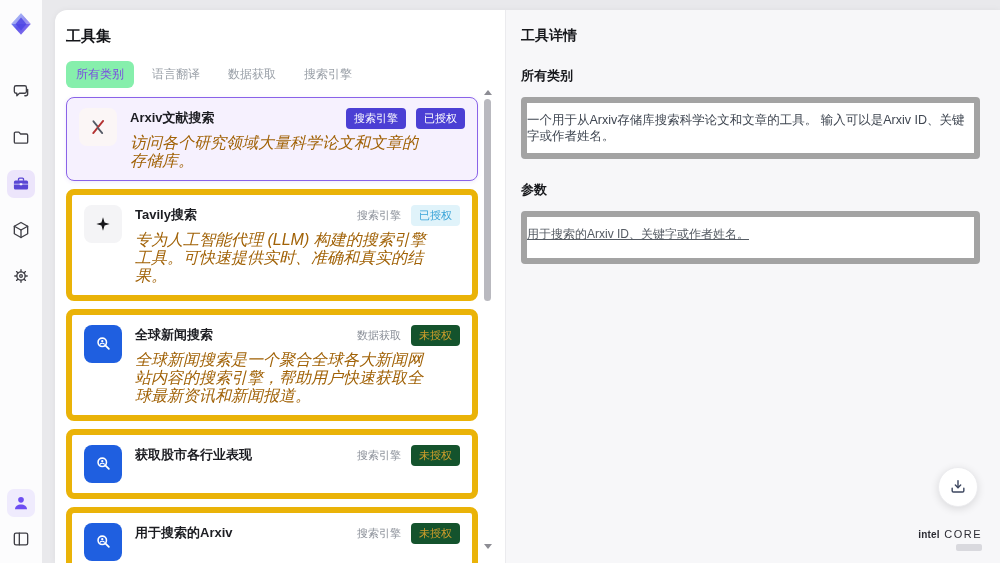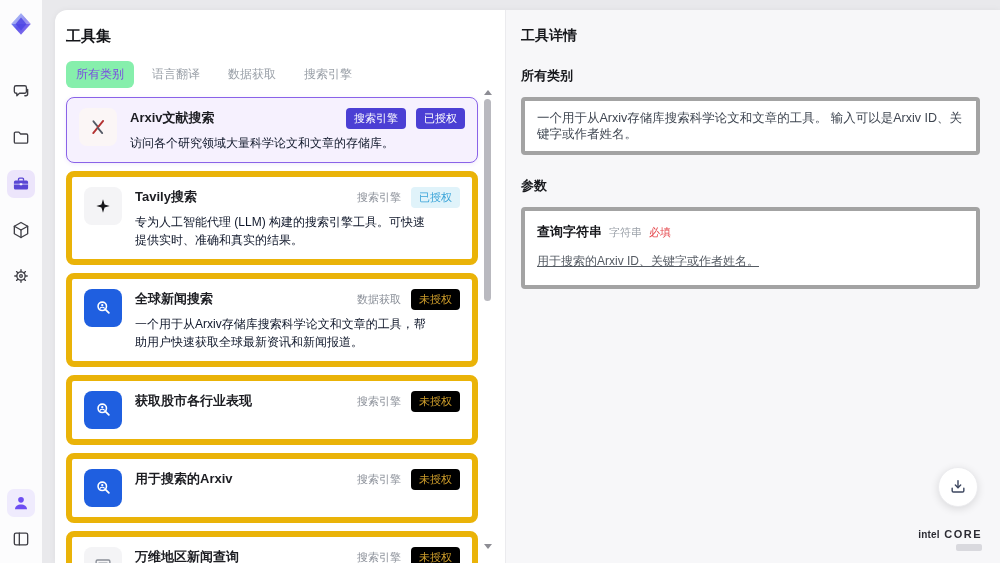--- a/index.html
+++ b/index.html
@@ -61,60 +61,60 @@
   .tool-icon.arxiv { background:#fbf6f6; }
   .tool-icon.blue { background:#1f5fe0; }
   .card-main { flex:1; min-width:0; }
   .card-head { display:flex; justify-content:space-between; align-items:flex-start; gap:17px; }
   .tool-name { font-size:13px; font-weight:bold; color:#1c1d22; padding-top:1px; }
   .badges { display:flex; gap:10px; align-items:center; flex:none; }
   .badge { font-size:11px; border-radius:4px; padding:3px 8px; white-space:nowrap; }
   .badge.solid { background:#4b3fd4; color:#fff; }
   .badge.plain { background:transparent; color:#8a8f98; padding:3px 0; }
   .badge.blue  { background:#e0f3fa; color:#3aa4d8; }
-  .badge.yellow{ background:#000000; color:#cf9e2b;text-align:center; }
-  .tool-desc { font-size:12px; line-height:18px; color:#0f172a; margin-top:5px; max-width:292px; }
+  .badge.yellow{ background:#14532d; color:#cf9e2b;text-align:center; }
+  .tool-desc { font-size:16px; line-height:18px; color:#a16207; margin-top:5px; max-width:292px;font-style:italic; }
   
   .scrollbar { position:absolute; top:80px; bottom:14px; right:13px; width:9px; }
   .sb-arrow { position:absolute; left:50%; transform:translateX(-50%); width:0; height:0;
     border-left:4px solid transparent; border-right:4px solid transparent; cursor:pointer; }
   .sb-arrow.up   { top:0;    border-bottom:5px solid #8d8d94; }
   .sb-arrow.down { bottom:0; border-top:5px solid #8d8d94; }
   .sb-thumb { position:absolute; top:9px; left:1px; width:7px; height:202px;
     background:#b9b9bf; border-radius:4px; cursor:grab; }
   
   .details-panel {
     flex:1; background:#f7f7f9; border-left:1px solid #ebebee;
     padding:17px 20px 0 15px; position:relative;
   }
   .details-title { font-size:14px; font-weight:bold; margin-bottom:22px; }
   .section-title { font-size:13px; font-weight:bold; margin-bottom:12px; }
   .box {
-    background:#fff; border:4px solid #a3a3a3; border-radius:4px;
-    padding:9px 12px; margin-bottom:22px;
+    background:#fff; border:6px solid #a3a3a3; border-radius:4px;
+    padding:9px 0; margin-bottom:22px;
   }
   .intro-text { font-size:12.5px; color:#3f4651; line-height:16px; }
   .param-head { display:flex; align-items:baseline; gap:7px; margin:3px 0 12px 0; }
   .param-name { font-size:13px; font-weight:bold; color:#17181c; }
   .param-type { font-size:11px; color:#9aa0a8; }
   .param-required { font-size:11px; color:#e5484d; }
   .param-desc { font-size:12px; color:#555b63; margin-bottom:6px;text-decoration:underline; }
   
   .fab {
     position:absolute; right:22px; bottom:56px; width:40px; height:40px;
     background:#fff; border-radius:50%; border:1px solid #ececef;
     box-shadow:0 2px 8px rgba(0,0,0,0.12);
     display:flex; align-items:center; justify-content:center; cursor:pointer; color:#3c465f;
   }
   .intel-brand {
     position:absolute; right:18px; bottom:12px; text-align:right;
     color:#2b2b33; line-height:13px;
   }
   .intel-word { font-size:10px; font-weight:bold; letter-spacing:0.2px; }
-  .core-word  { font-size:11px; font-weight:700; text-transform:uppercase; letter-spacing:1.5px; }
+  .core-word  { font-size:11px; font-weight:400; text-transform:uppercase; letter-spacing:1.5px; }
   .ultra-smudge { width:26px; height:7px; background:#d9d9de; border-radius:2px; margin:3px 0 0 auto; }
   svg { display:block; }
 </style>
 </head>
 <body>
 
 <aside class="sidebar">
   <div class="logo-btn">
     <svg width="26" height="26" viewBox="0 0 24 24">
       <defs>
@@ -256,21 +256,21 @@
           </svg>
         </div>
         <div class="card-main">
           <div class="card-head">
             <h4 class="tool-name">全球新闻搜索</h4>
             <div class="badges">
               <span class="badge plain">数据获取</span>
               <span class="badge yellow">未授权</span>
             </div>
           </div>
-          <p class="tool-desc">一个用于从Arxiv存储库搜索科学论文和文章的工具，帮助用户快速获取全球最新资讯和新闻报道。</p>
+          <p class="tool-desc">全球新闻搜索是一个聚合全球各大新闻网站内容的搜索引擎，帮助用户快速获取全球最新资讯和新闻报道。</p>
         </div>
       </article>
 
       <article class="card">
         <div class="tool-icon blue">
           <svg width="22" height="22" viewBox="0 0 24 24" fill="none">
             <circle cx="11.2" cy="10.2" r="4.6" stroke="#fff" stroke-width="1.7"></circle>
             <path d="M14.8 13.8l3.6 3.6" stroke="#fff" stroke-width="1.9" stroke-linecap="round"></path>
             <circle cx="11.2" cy="8.9" r="1.25" fill="#fff"></circle>
             <path d="M8.9 12.3c.5-1.5 4.1-1.5 4.6 0" stroke="#fff" stroke-width="1.2" stroke-linecap="round"></path>
@@ -339,25 +339,20 @@
   <section class="details-panel">
     <h2 class="details-title">工具详情</h2>
 
     <h3 class="section-title">所有类别</h3>
     <div class="box">
       <p class="intro-text">一个用于从Arxiv存储库搜索科学论文和文章的工具。 输入可以是Arxiv ID、关键字或作者姓名。</p>
     </div>
 
     <h3 class="section-title">参数</h3>
     <div class="box">
-      <div class="param-head">
-        <span class="param-name">查询字符串</span>
-        <span class="param-type">字符串</span>
-        <span class="param-required">必填</span>
-      </div>
       <p class="param-desc">用于搜索的Arxiv ID、关键字或作者姓名。</p>
     </div>
 
     <div class="fab">
       <span>
         <svg width="20" height="20" viewBox="0 0 24 24" fill="none" stroke="currentColor" stroke-width="1.7" stroke-linecap="round" stroke-linejoin="round">
           <path d="M12 4.5V12.5"></path>
           <path d="M8.8 9.6l3.2 3.2 3.2-3.2"></path>
           <path d="M5 13.5v3A1.5 1.5 0 0 0 6.5 18h11a1.5 1.5 0 0 0 1.5-1.5v-3"></path>
         </svg>

